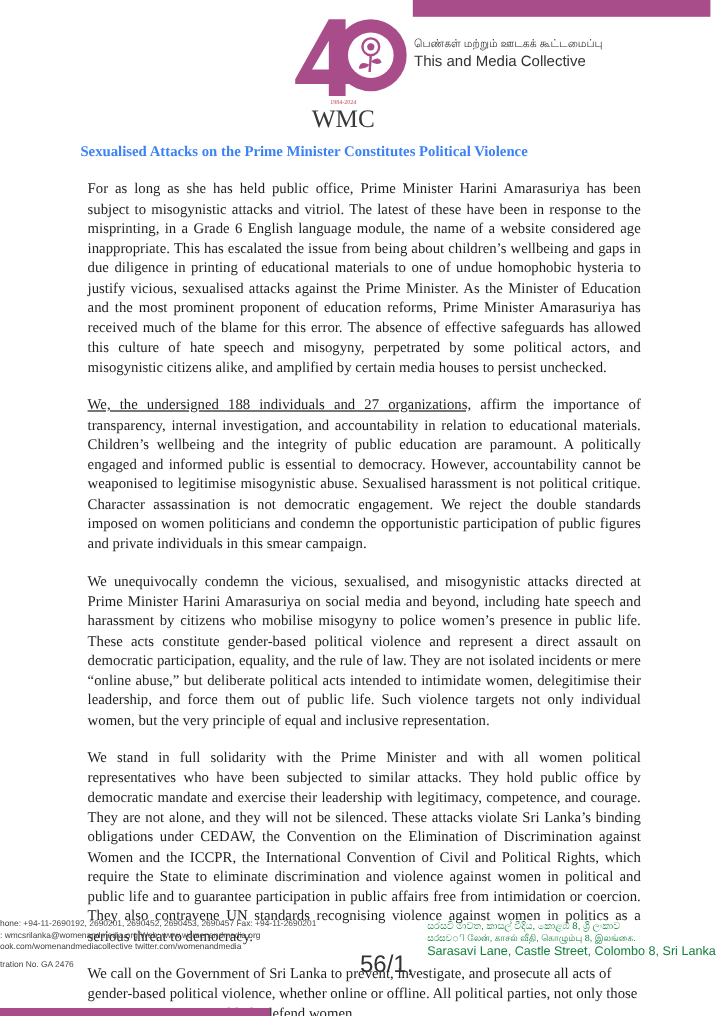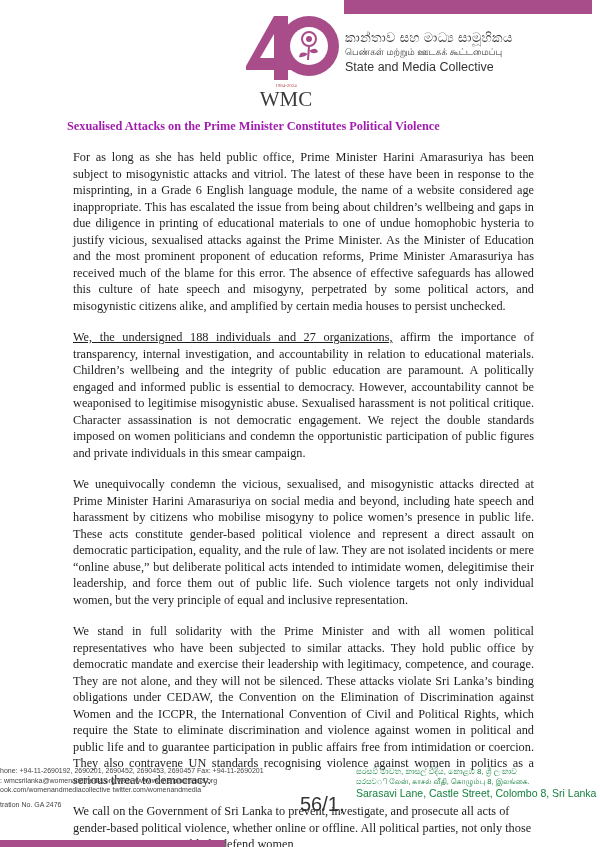--- a/index.html
+++ b/index.html
@@ -6,21 +6,21 @@
   body { width: 600px; height: 847px; position: relative; overflow: hidden; font-family: "Liberation Serif", serif; color: #1e1e1e; }
   .top-bar { position: absolute; left: 344px; top: 0; width: 248px; height: 14px; background: #a84d8a; }
   .bottom-bar { position: absolute; left: 0; top: 840px; width: 225px; height: 7px; background: #a84d8a; }
   .logo { position: absolute; left: 244px; top: 8px; width: 95px; height: 100px; }
   .logo svg { display: block; }
   .org-names { position: absolute; left: 345px; top: 30px; font-family: "Liberation Sans", sans-serif; color: #333; }
   .org-sinhala { font-size: 13px; line-height: 16px; letter-spacing: 0.3px; }
   .org-tamil { font-size: 9px; line-height: 13px; font-weight: normal; }
   .org-english { font-size: 12.5px; line-height: 16px; }
   .content { position: absolute; left: 67px; top: 118px; width: 467px; }
-  .doc-title { font-weight: bold; font-size: 12.3px; line-height: 16px; margin: 0 0 15px 0; color: #a21caf; }
+  .doc-title { font-weight: bold; font-size: 12.3px; line-height: 16px; margin: 0 0 15px 0; color: #3b82f6; }
   .para { font-size: 12.3px; line-height: 16.5px; text-align: justify; margin: 0 0 15px 6px; }
   .underlined { text-decoration: underline; }
   .footer-left { position: absolute; left: 0; top: 766px; font-family: "Liberation Sans", sans-serif; font-size: 7px; line-height: 9.5px; color: #444; white-space: nowrap; }
   .footer-left .reg { margin-top: 5px; }
   .footer-number { position: absolute; left: 300px; top: 773px; font-family: "Liberation Sans", sans-serif; font-size: 20px; color: #333; margin-top: 20px; }
   .footer-address { position: absolute; left: 356px; top: 767px; font-family: "Liberation Sans", sans-serif; color: #15803d; white-space: nowrap; }
   .footer-address .si { font-size: 8px; line-height: 10px; }
   .footer-address .ta { font-size: 7.5px; line-height: 10px; }
   .footer-address .en { font-size: 10.5px; line-height: 13px; }
 </style>
@@ -44,23 +44,22 @@
       <line x1="65" y1="38" x2="64" y2="52" stroke="#a84d8a" stroke-width="2"></line>
       <path d="M64 46 Q56 42 55 49 Q60 50 64 46" fill="#a84d8a"></path>
       <path d="M65 43 Q72 38 74 44 Q69 47 65 43" fill="#a84d8a"></path>
     </g>
     <text x="42" y="79" font-size="5" fill="#b84a4a" text-anchor="middle" font-family="Liberation Serif, serif">1984-2024</text>
     <text x="42" y="98" font-size="21" fill="#3a3a3a" text-anchor="middle" font-family="Liberation Serif, serif">WMC</text>
   </svg>
 </div>
 
 <div class="org-names">
-  <div class="org-sinhala">කාන්තාව සහ මාධ්‍ය සාමූහිකය</div>
   <div class="org-tamil">பெண்கள் மற்றும் ஊடகக் கூட்டமைப்பு</div>
-  <div class="org-english">State and Media Collective</div>
+  <div class="org-english">This and Media Collective</div>
 </div>
 
 <div class="content">
   <div class="doc-title">Sexualised Attacks on the Prime Minister Constitutes Political Violence</div>
   <p class="para"><span>For as long as she has held public office, Prime Minister Harini Amarasuriya has been subject to misogynistic attacks and vitriol. The latest of these have been in response to the misprinting, in a Grade 6 English language module, the name of a website considered age inappropriate. This has escalated the issue from being about children’s wellbeing and gaps in due diligence in printing of educational materials to one of undue homophobic hysteria to justify vicious, sexualised attacks against the Prime Minister. As the Minister of Education and the most prominent proponent of education reforms, Prime Minister Amarasuriya has received much of the blame for this error. The absence of effective safeguards has allowed this culture of hate speech and misogyny, perpetrated by some political actors, and misogynistic citizens alike, and amplified by certain media houses to persist unchecked.</span></p>
   <p class="para"><span class="underlined">We, the undersigned 188 individuals and 27 organizations,</span><span> affirm the importance of transparency, internal investigation, and accountability in relation to educational materials. Children’s wellbeing and the integrity of public education are paramount. A politically engaged and informed public is essential to democracy. However, accountability cannot be weaponised to legitimise misogynistic abuse. Sexualised harassment is not political critique. Character assassination is not democratic engagement. We reject the double standards imposed on women politicians and condemn the opportunistic participation of public figures and private individuals in this smear campaign.</span></p>
   <p class="para"><span>We unequivocally condemn the vicious, sexualised, and misogynistic attacks directed at Prime Minister Harini Amarasuriya on social media and beyond, including hate speech and harassment by citizens who mobilise misogyny to police women’s presence in public life.  These acts constitute gender-based political violence and represent a direct assault on democratic participation, equality, and the rule of law. They are not isolated incidents or mere “online abuse,” but deliberate political acts intended to intimidate women, delegitimise their leadership, and force them out of public life. Such violence targets not only individual women, but the very principle of equal and inclusive representation.</span></p>
   <p class="para"><span>We stand in full solidarity with the Prime Minister and with all women political representatives who have been subjected to similar attacks. They hold public office by democratic mandate and exercise their leadership with legitimacy, competence, and courage. They are not alone, and they will not be silenced. These attacks violate Sri Lanka’s binding obligations under CEDAW, the Convention on the Elimination of Discrimination against Women and the ICCPR, the International Convention of Civil and Political Rights, which require the State to eliminate discrimination and violence against women in political and public life and to guarantee participation in public affairs free from intimidation or coercion. They also contravene UN standards recognising violence against women in politics as a serious threat to democracy.</span></p>
   <p class="para" style="text-align:left"><span>We call on the Government of Sri Lanka to prevent, investigate, and prosecute all acts of gender-based political violence, whether online or offline. All political parties, not only those in government, must publicly defend women</span></p>
 </div>

